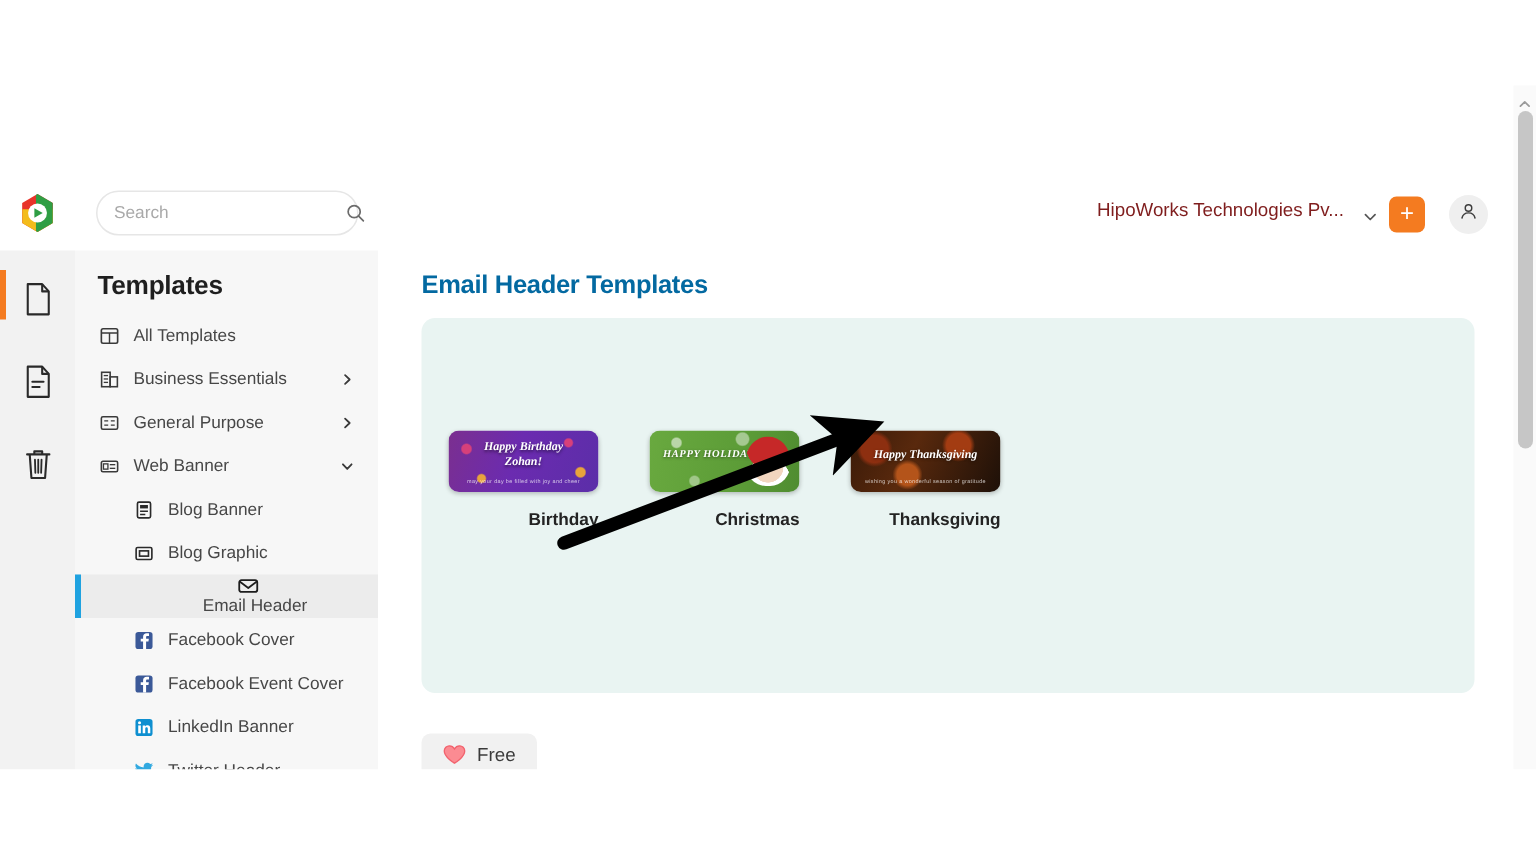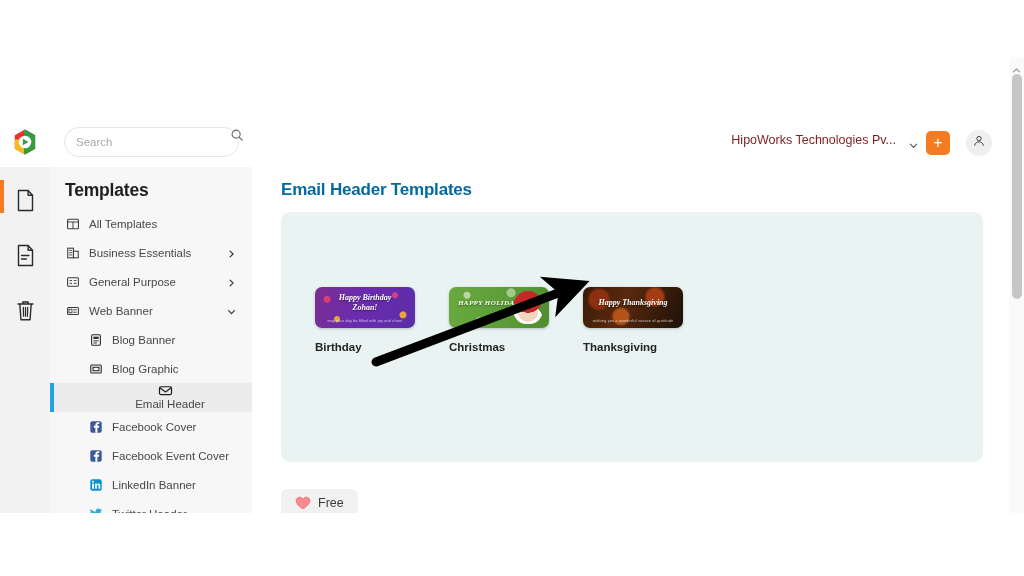--- a/index.html
+++ b/index.html
@@ -26,21 +26,21 @@
   
   .topbar{
     position:absolute; left:0; top:0; width:1024px; height:55px;
     background:#ffffff; display:flex; align-items:center;
   }
   .logo{ position:absolute; left:11px; top:71px; width:28px; height:28px; }
 
   .searchbox{
     position:absolute; left:64px; top:70px; width:175px; height:30px;
     border:1px solid #e6e6e6; border-radius:16px; background:#fff;
-    display:flex; padding:0 11px;
+    display:flex; align-items:center; padding:0 11px;
   }
   .searchbox input{
     border:none; outline:none; flex:1; font-size:11.5px; color:#555;
     font-family:"Liberation Sans", sans-serif; background:transparent;
   }
   .searchbox input::placeholder{ color:#a9a9a9; }
   .search-ico{ width:14px; height:14px; flex:0 0 auto; }
 
   .org-name{
     position:absolute; right:128px; top:76px;
@@ -110,29 +110,29 @@
     font-size:17px; font-weight:bold; color:#0369a1;
     padding:13px 0 0 29px; letter-spacing:-.2px;
   }
 
   .featured-panel{
     position:absolute; left:29px; top:45px; width:702px; height:250px;
     background:#e9f4f2; border-radius:9px;
   }
   .cards-row{
     position:absolute; left:0; top:75px; width:100%;
-    display:flex; gap:34px; padding-left:34px;
+    display:flex; gap:34px; padding-left:18px;
   }
   .tcard{ width:100px; cursor:pointer; }
   .thumb{
     width:100px; height:41px; border-radius:7px; overflow:hidden;
     box-shadow:0 1px 3px rgba(0,0,0,.22); position:relative;
   }
   .tlabel{
-    text-align:left; margin-top:13px; font-size:11.5px;
+    text-align:right; margin-top:13px; font-size:11.5px;
     font-weight:bold; color:#232323;
   }
 
   
   .t-birthday{
     background:
       radial-gradient(circle at 12% 30%, #d6407a 0 3px, transparent 4px),
       radial-gradient(circle at 88% 68%, #e8a33c 0 3px, transparent 4px),
       radial-gradient(circle at 80% 20%, #d6407a 0 2.5px, transparent 3.5px),
       radial-gradient(circle at 22% 78%, #e8a33c 0 2.5px, transparent 3.5px),

